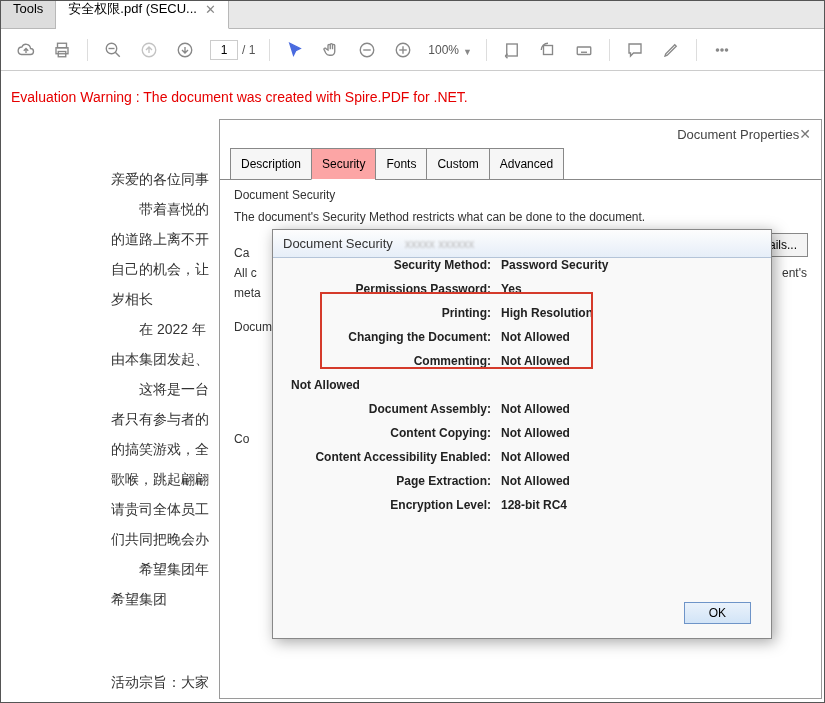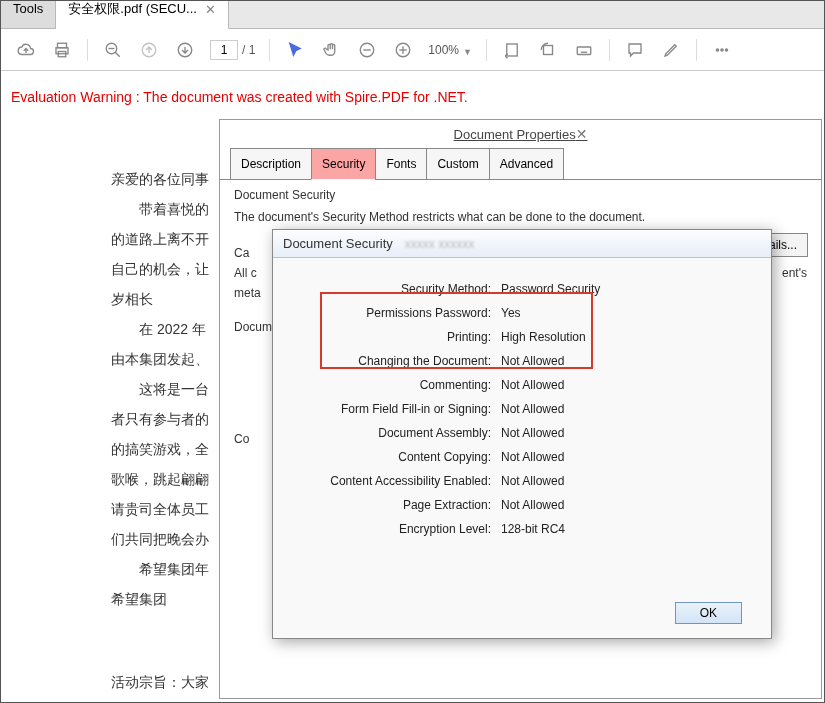--- a/index.html
+++ b/index.html
@@ -27,43 +27,43 @@
 
 .doc-area { position: relative; padding: 18px 10px 0 10px; height: calc(100% - 70px); }
 .eval-warn { color: #e60000; font-size: 14px; margin-bottom: 60px; }
 .doc-text { margin-left: 100px; font-size: 14px; color: #333; line-height: 2.0; max-width: 520px; }
 .doc-text p { margin-bottom: 2px; }
 .indent { text-indent: 2em; }
 .bottom-line { position: absolute; bottom: 10px; left: 110px; font-size: 14px; color: #333; }
 
 
 .dlg-props { position: absolute; left: 218px; top: 118px; width: 603px; height: 580px; background: #fff; border: 1px solid #9a9a9a; }
-.dlg-props-title { height: 28px; display: flex; align-items: center; justify-content: center; padding: 0 10px; font-size: 13px; color: #444; text-decoration: underline; }
+.dlg-props-title { height: 28px; display: flex; align-items: center; justify-content: flex-end; padding: 0 10px; font-size: 13px; color: #444; }
 .dlg-props-close { font-size: 14px; color: #777; font-family: Arial; }
 .dlg-props-tabs { display: flex; padding-left: 10px; border-bottom: 1px solid #888; }
 .ptab { padding: 8px 10px; font-size: 12px; border: 1px solid #888; margin-right: -1px; background: #f6f6f6; margin-bottom: -1px; }
 .ptab.active { background: #fca5a5; border-bottom: 1px solid #fff; }
 .props-body { padding: 8px 14px; font-size: 12px; color: #333; }
 .props-body h4 { font-weight: normal; font-size: 12px; margin-bottom: 8px; }
 .props-body p { font-size: 12px; }
 .props-body .row { display: flex; margin-bottom: 6px; }
 .props-body .lbl { width: 38px; }
 .show-details { position: absolute; right: 16px; top: 232px; padding: 4px 10px; font-size: 12px; border: 1px solid #888; background: #f4f4f4; }
 
 
 .dlg-sec { position: absolute; left: 271px; top: 228px; width: 500px; height: 410px; background: #f9f9f9; border: 1px solid #888; box-shadow: 3px 3px 14px rgba(0,0,0,.35); }
 .dlg-sec-title { height: 28px; background: linear-gradient(#fdfdfd,#e6eef8); border-bottom: 1px solid #b4c4d8; font-size: 13px; color: #333; display: flex; align-items: center; padding: 0 10px; }
 .dlg-sec-title .blur { margin-left: 12px; color: #bbb; filter: blur(1px); font-size: 12px; }
-.sec-body { padding: 24px 18px; }
+.sec-body { padding: 0 18px; font-weight: bold; }
 .sec-row { display: flex; margin-bottom: 10px; font-size: 12px; }
 .sec-row .k { width: 210px; text-align: right; padding-right: 10px; color: #222; }
 .sec-row .v { color: #222; }
 .hl-box { position: absolute; border: 2px solid #d53a2b; pointer-events: none; }
 .hl1 { left: 319px; top: 291px; width: 273px; height: 77px; }
-.ok-btn { position: absolute; right: 29px; bottom: 14px; padding: 3px 24px; font-size: 12px; border: 1px solid #6e94c8; background: linear-gradient(#eaf2fb,#d2e4f7); }
+.ok-btn { position: absolute; right: 20px; bottom: 14px; padding: 3px 24px; font-size: 12px; border: 1px solid #6e94c8; background: linear-gradient(#eaf2fb,#d2e4f7); }
 </style>
 </head>
 <body>
 
 <div class="tabbar">
   <div class="tab">
     <span>Tools</span>
   </div>
   <div class="tab active">
     <span>安全权限.pdf (SECU...</span>
@@ -259,21 +259,20 @@
       </div>
       <div class="sec-row">
         <div class="k">Changing the Document:</div>
         <div class="v">Not Allowed</div>
       </div>
       <div class="sec-row">
         <div class="k">Commenting:</div>
         <div class="v">Not Allowed</div>
       </div>
       <div class="sec-row">
-        <div class="k">Form Field Fill-in or Signing:</div>
         <div class="v">Not Allowed</div>
       </div>
       <div class="sec-row">
         <div class="k">Document Assembly:</div>
         <div class="v">Not Allowed</div>
       </div>
       <div class="sec-row">
         <div class="k">Content Copying:</div>
         <div class="v">Not Allowed</div>
       </div>

